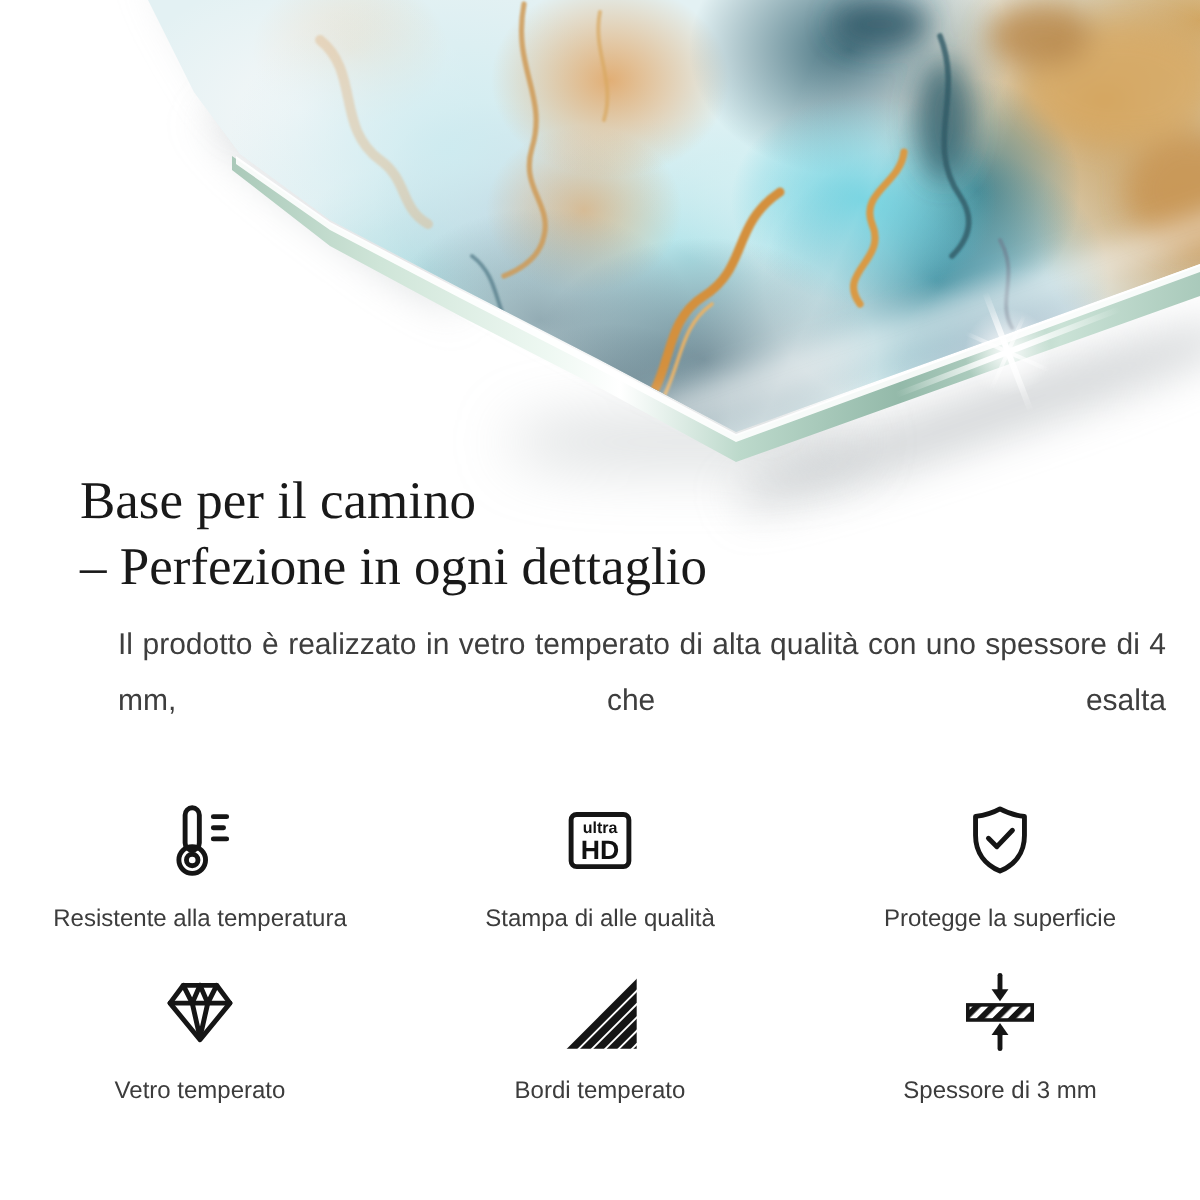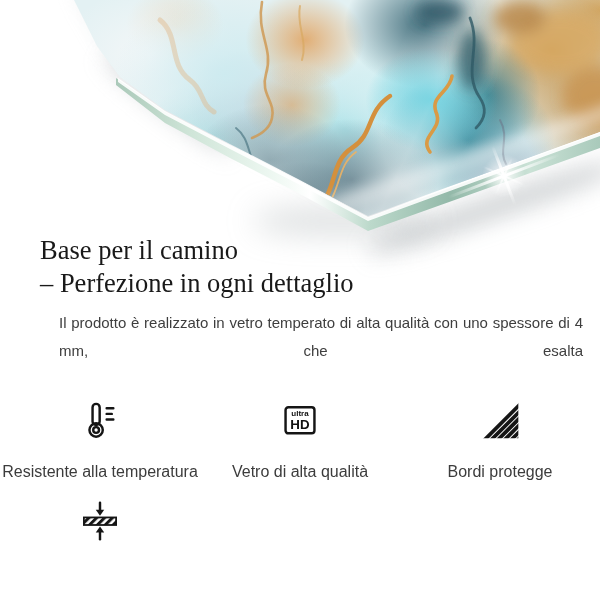--- a/index.html
+++ b/index.html
@@ -72,21 +72,21 @@
   .title span{display:block;}
   .desc{position:absolute;left:40px;top:309px;width:524px;color:#3e3e3e;
         font-size:15px;line-height:28px;margin-left:19px;}
   .desc-line{text-align:justify;text-align-last:justify;white-space:normal;}
 
   
   .features{position:absolute;left:0;top:396px;width:600px;display:grid;
             grid-template-columns:repeat(3,200px);row-gap:16px;}
   .feature{display:flex;flex-direction:column;align-items:center;}
   .feature .icn{height:48px;display:flex;align-items:center;justify-content:center;}
-  .feature .lbl{margin-top:19px;font-size:16px;color:#3c3c3c;text-align:left;}
+  .feature .lbl{margin-top:8px;font-size:12px;color:#3c3c3c;text-align:left;}
   .icn svg{display:block;}
   .stroke{stroke:#151515;fill:none;stroke-width:2.2;stroke-linecap:round;stroke-linejoin:round;}
   .fillb{fill:#151515;stroke:none;}
   .hdtxt{fill:#111;font-family:"Liberation Sans",sans-serif;font-weight:bold;}
 </style>
 </head>
 <body>
 
 <div class="canvas">
 
@@ -166,44 +166,64 @@
     </div>
 
     <div class="feature">
       <div class="icn">
         <svg width="40" height="40" viewBox="0 0 36 36">
           <rect class="stroke" x="5" y="6.5" width="26" height="23.5" rx="2.5" stroke-width="2.3"></rect>
           <text class="hdtxt" x="18" y="14.8" font-size="7.2" text-anchor="middle">ultra</text>
           <text class="hdtxt" x="18" y="26.5" font-size="12" text-anchor="middle">HD</text>
         </svg>
       </div>
-      <div class="lbl">Vetro di alta qualità</div>
-    </div>
-
-
+      <div class="lbl">Stampa di alle qualità</div>
+    </div>
+
+    <div class="feature">
+      <div class="icn">
+        <svg width="40" height="40" viewBox="0 0 36 36">
+          <path class="stroke" d="M18 4 C14.8 5.8 11 6.9 7 7.4 L7 16 C7 23.8 11.4 29.2 18 32 C24.6 29.2 29 23.8 29 16 L29 7.4 C25 6.9 21.2 5.8 18 4 Z"></path>
+          <path class="stroke" d="M12.8 17.2 L16.6 21 L23.6 13.6"></path>
+        </svg>
+      </div>
+      <div class="lbl">Protegge la superficie</div>
+    </div>
+
+    <div class="feature">
+      <div class="icn">
+        <svg width="40" height="40" viewBox="0 0 36 36">
+          <path class="stroke" stroke-width="2" d="M10.5 6 h15 l6 8 L18 30.5 L4.5 14 Z"></path>
+          <path class="stroke" stroke-width="2" d="M4.5 14 h27"></path>
+          <path class="stroke" stroke-width="1.8" d="M10.5 6 L14.5 14 M18 6 L14.5 14 M18 6 L21.5 14 M25.5 6 L21.5 14"></path>
+          <path class="stroke" stroke-width="1.8" d="M14.5 14 L18 29.5 M21.5 14 L18 29.5"></path>
+        </svg>
+      </div>
+      <div class="lbl">Vetro temperato</div>
+    </div>
 
     <div class="feature">
       <div class="icn">
         <svg width="40" height="40" viewBox="0 0 36 36">
           <defs>
               <clipPath id="triclip">
                 <path d="M1.5 34.5 L34.5 1.5 L34.5 34.5 Z"></path>
               </clipPath>
             </defs>
           <g clip-path="url(#triclip)" stroke="#151515" stroke-width="3.4">
             <line x1="2" y1="38" x2="38" y2="2"></line>
             <line x1="8" y1="38" x2="38" y2="8"></line>
             <line x1="14" y1="38" x2="38" y2="14"></line>
             <line x1="20" y1="38" x2="38" y2="20"></line>
             <line x1="26" y1="38" x2="38" y2="26"></line>
             <line x1="32" y1="38" x2="38" y2="32"></line>
           </g>
         </svg>
       </div>
-      <div class="lbl">Bordi protegge</div>
+      <div class="lbl">Bordi temperato</div>
     </div>
 
     <div class="feature">
       <div class="icn">
         <svg width="40" height="40" viewBox="0 0 36 36">
           <defs>
             <pattern id="hatchp" width="5" height="5" patternUnits="userSpaceOnUse" patternTransform="rotate(45 0 0)">
               <rect width="5" height="5" fill="#ffffff"></rect>
               <rect width="2.7" height="5" fill="#151515"></rect>
             </pattern>

